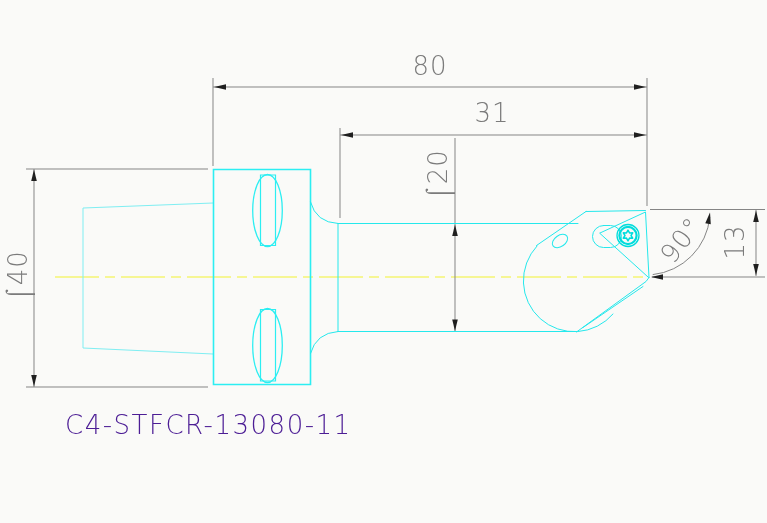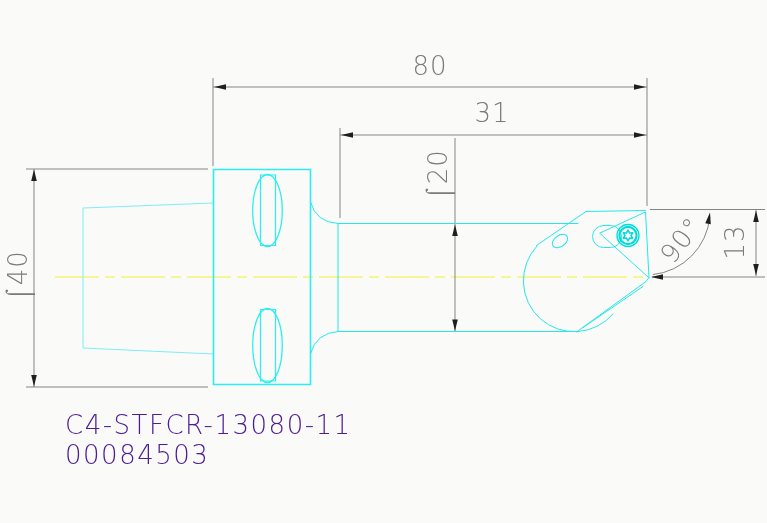--- a/index.html
+++ b/index.html
@@ -126,15 +126,14 @@
   <div class="dim-label rot90" style="left:438px;top:175px;">⌠20</div>
 
   <div class="dim-label rot90" style="left:18px;top:276px;">⌠40</div>
 
   <div class="dim-label rot-angle" style="left:681px;top:240px;">90°</div>
 
   <div class="dim-label rot90" style="left:735px;top:242px;">13</div>
 
   <div class="part-text" style="top:412px;">C4-STFCR-13080-11</div>
 
-  <div class="part-text" style="top:442px;">00084503</div>
 
 </div>
 
 </body></html>

